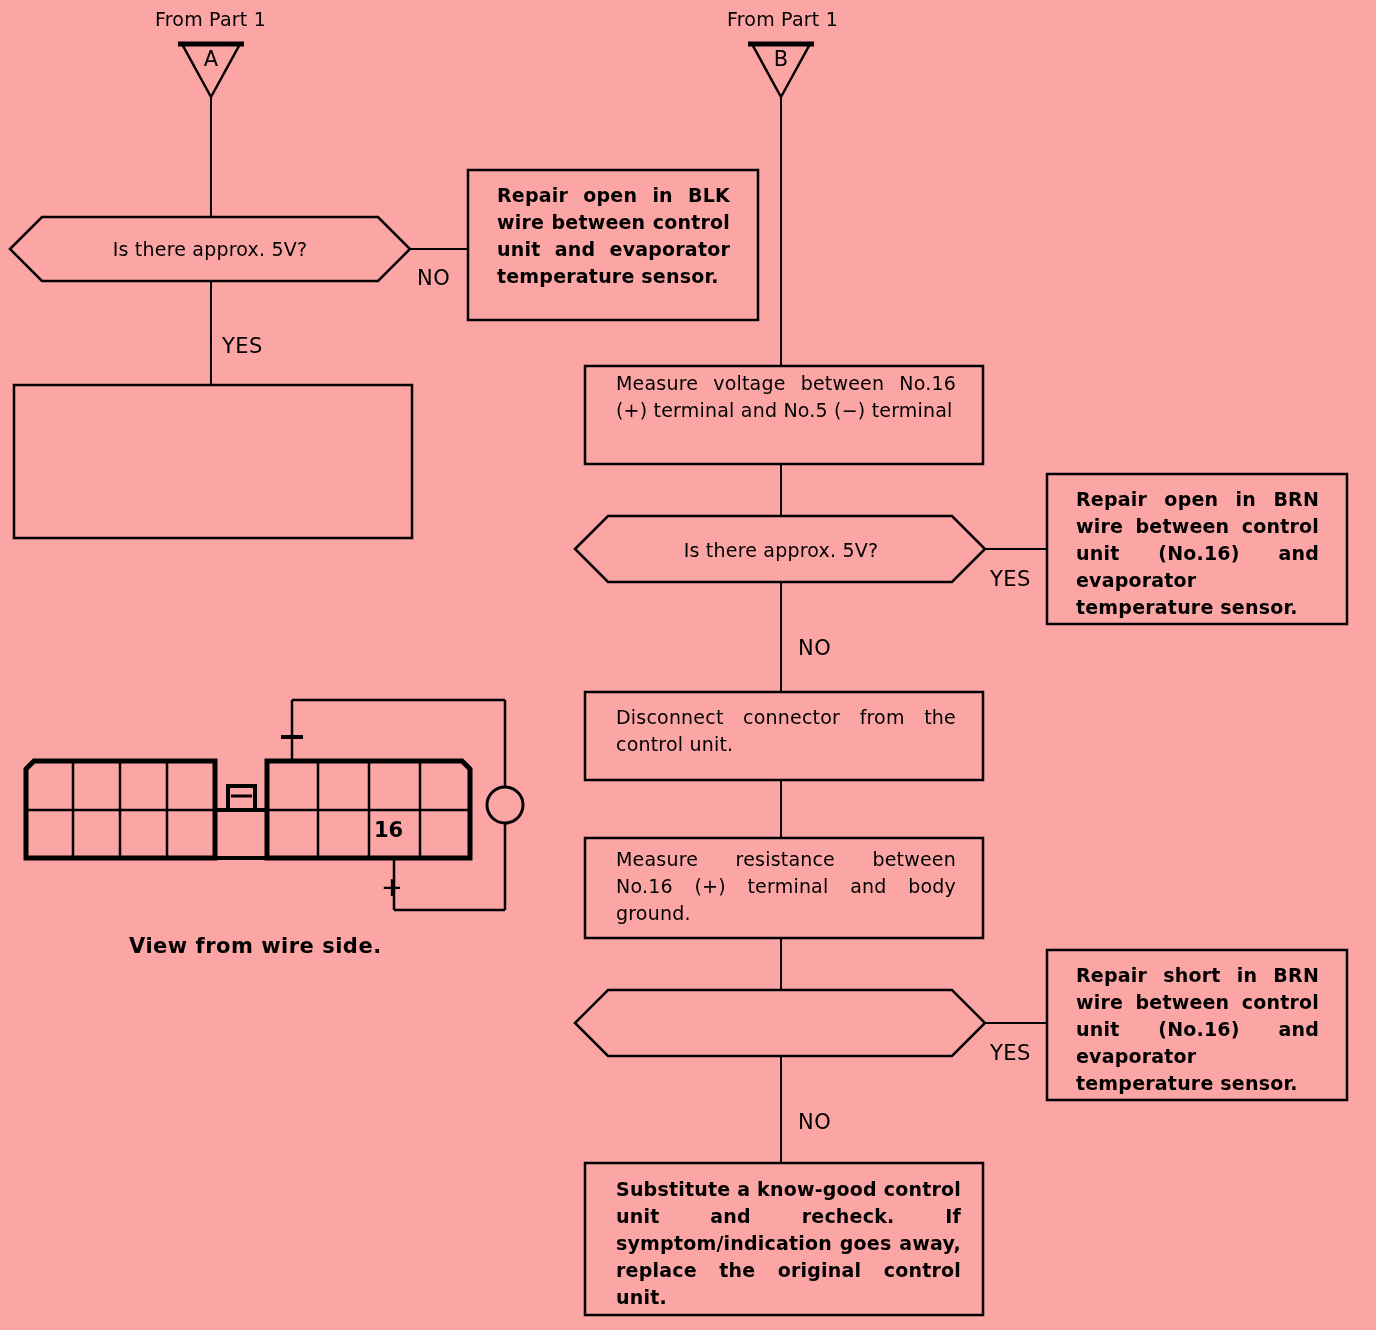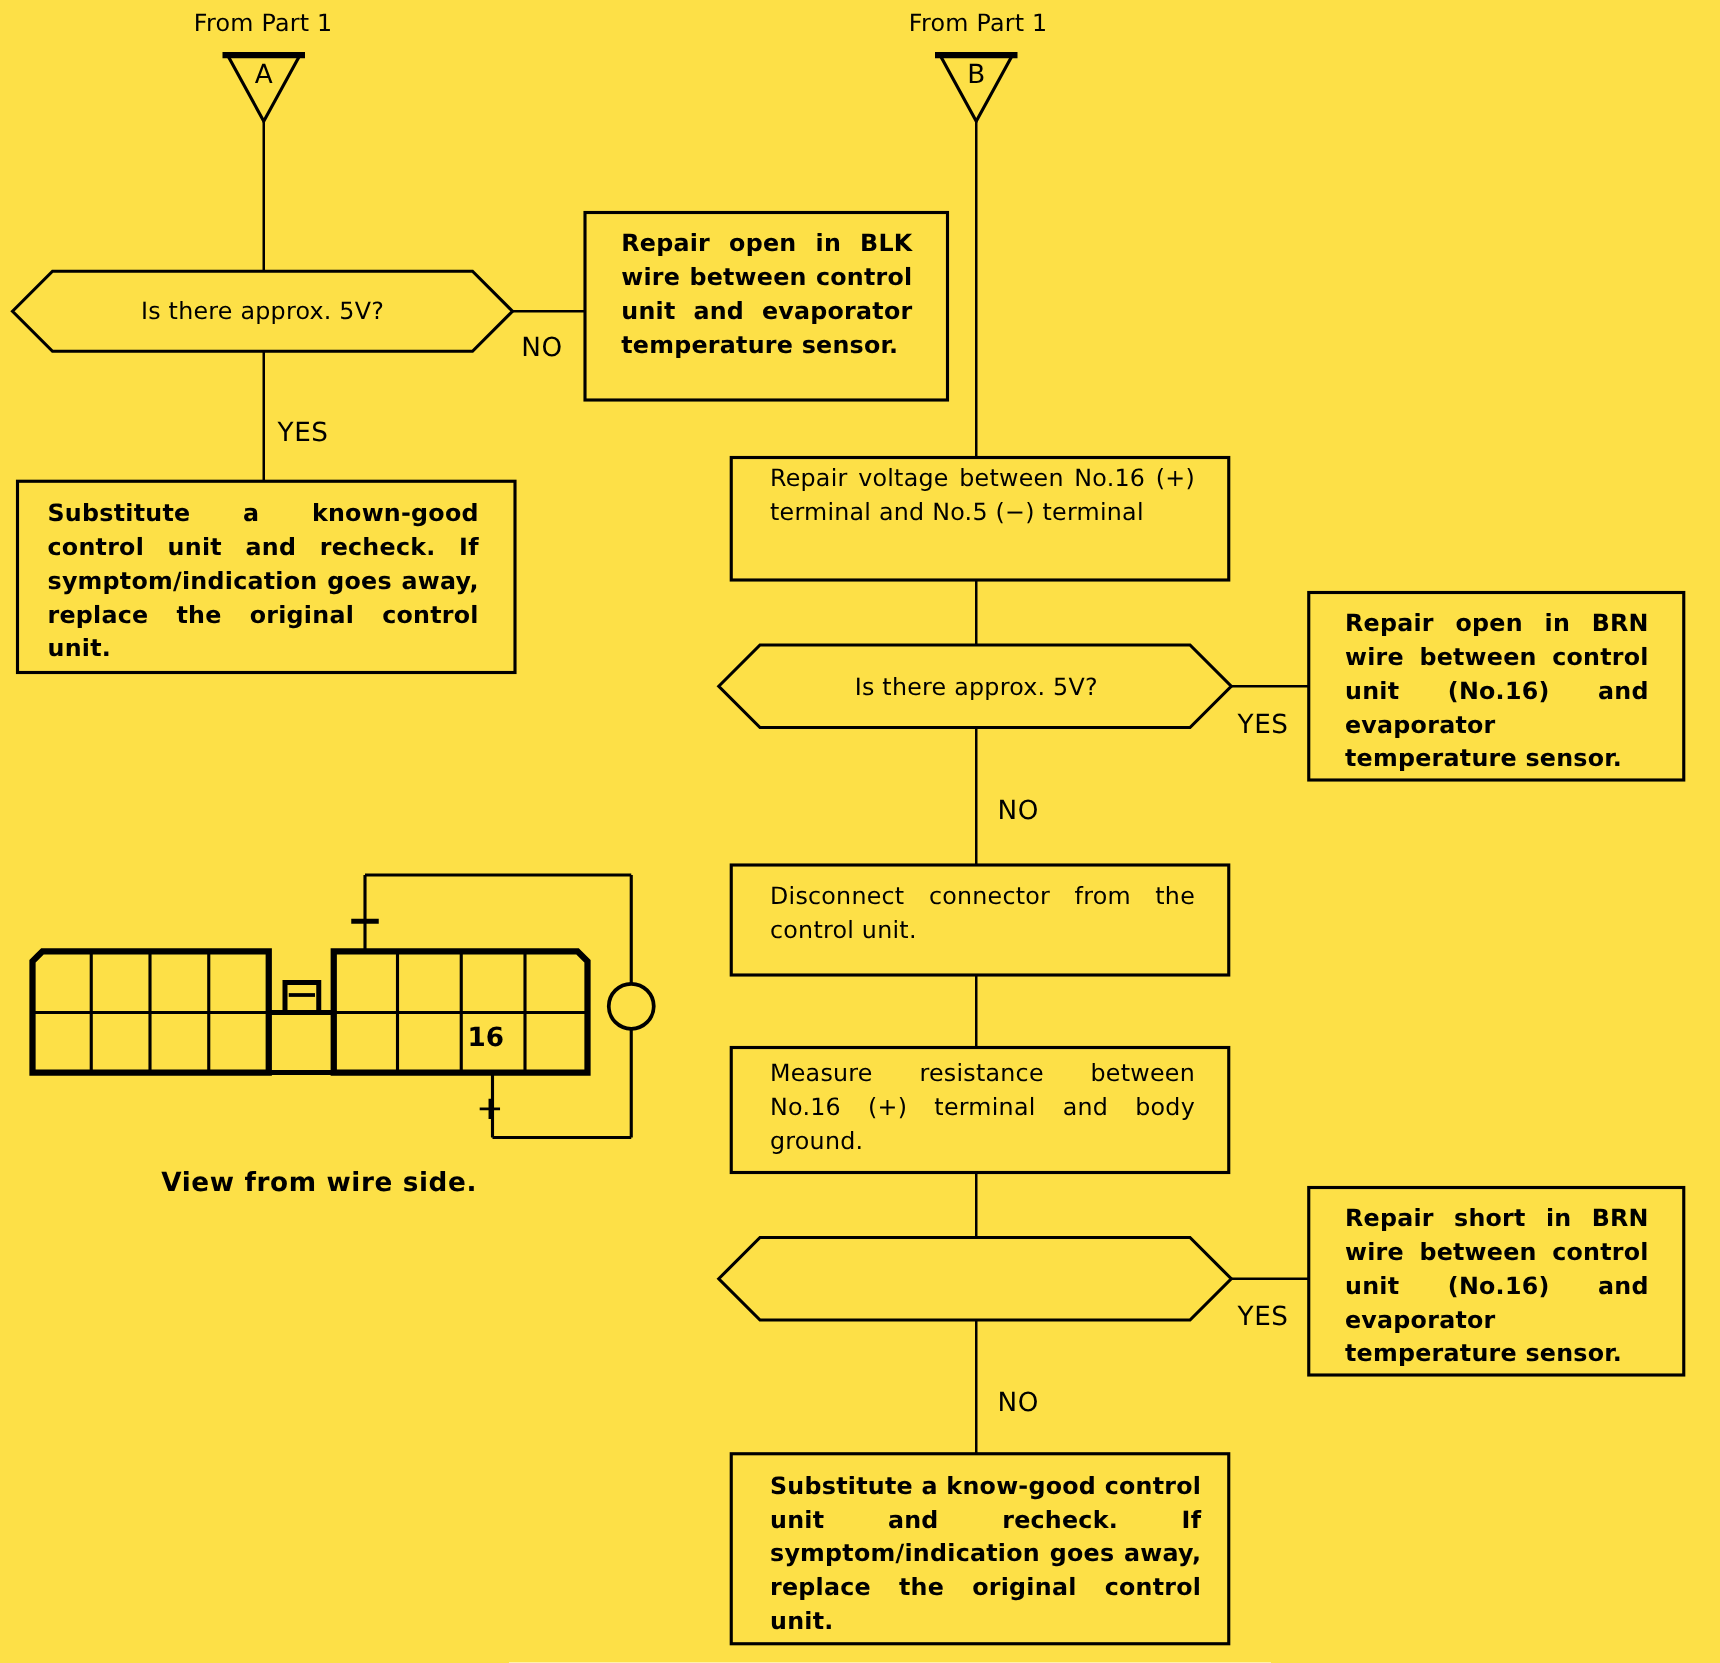--- a/index.html
+++ b/index.html
@@ -4,21 +4,21 @@
 <style>
   html, body {
     margin: 0;
     padding: 0;
     background: #ffffff;
   }
   #page {
     position: relative;
     width: 1376px;
     height: 1330px;
-    background: #fde047;
+    background: #fca5a5;
     font-family: "DejaVu Sans", sans-serif;
     overflow: hidden;
   }
   svg.layer {
     position: absolute;
     left: 0;
     top: 0;
     width: 1376px;
     height: 1330px;
   }
@@ -176,23 +176,22 @@
 
   <div class="txt part-label" style="left:727px; top:8px;">From Part 1</div>
   <div class="txt tri-letter" style="left:761px; top:47px;">B</div>
 
   <div class="txt decision-label" style="left:40px; top:238px; width:340px;">Is there approx. 5V?</div>
   <div class="txt branch-label" style="left:417px; top:220px;">NO</div>
   <div class="txt branch-label" style="left:222px; top:288px;">YES</div>
 
   <div class="txt boxtext-bold" style="left:497px; top:182px; width:233px;">Repair open in BLK wire between control unit and evaporator temperature sensor.</div>
 
-  <div class="txt boxtext-bold" style="left:38px; top:398px; width:345px;">Substitute a known-good control unit and recheck. If symptom/indication goes away, replace the original control unit.</div>
-
-  <div class="txt boxtext-reg" style="left:616px; top:370px; width:340px;">Repair voltage between No.16 (+) terminal and No.5 (−) terminal</div>
+
+  <div class="txt boxtext-reg" style="left:616px; top:370px; width:340px;">Measure voltage between No.16 (+) terminal and No.5 (−) terminal</div>
 
   <div class="txt decision-label" style="left:611px; top:539px; width:340px;">Is there approx. 5V?</div>
   <div class="txt branch-label" style="left:990px; top:521px;">YES</div>
   <div class="txt branch-label" style="left:798px; top:590px;">NO</div>
 
   <div class="txt boxtext-bold" style="left:1076px; top:486px; width:243px;">Repair open in BRN wire between control unit (No.16) and evaporator temperature sensor.</div>
 
   <div class="txt boxtext-reg" style="left:616px; top:704px; width:340px;">Disconnect connector from the control unit.</div>
 
   <div class="txt boxtext-reg" style="left:616px; top:846px; width:340px;">Measure resistance between No.16 (+) terminal and body ground.</div>

